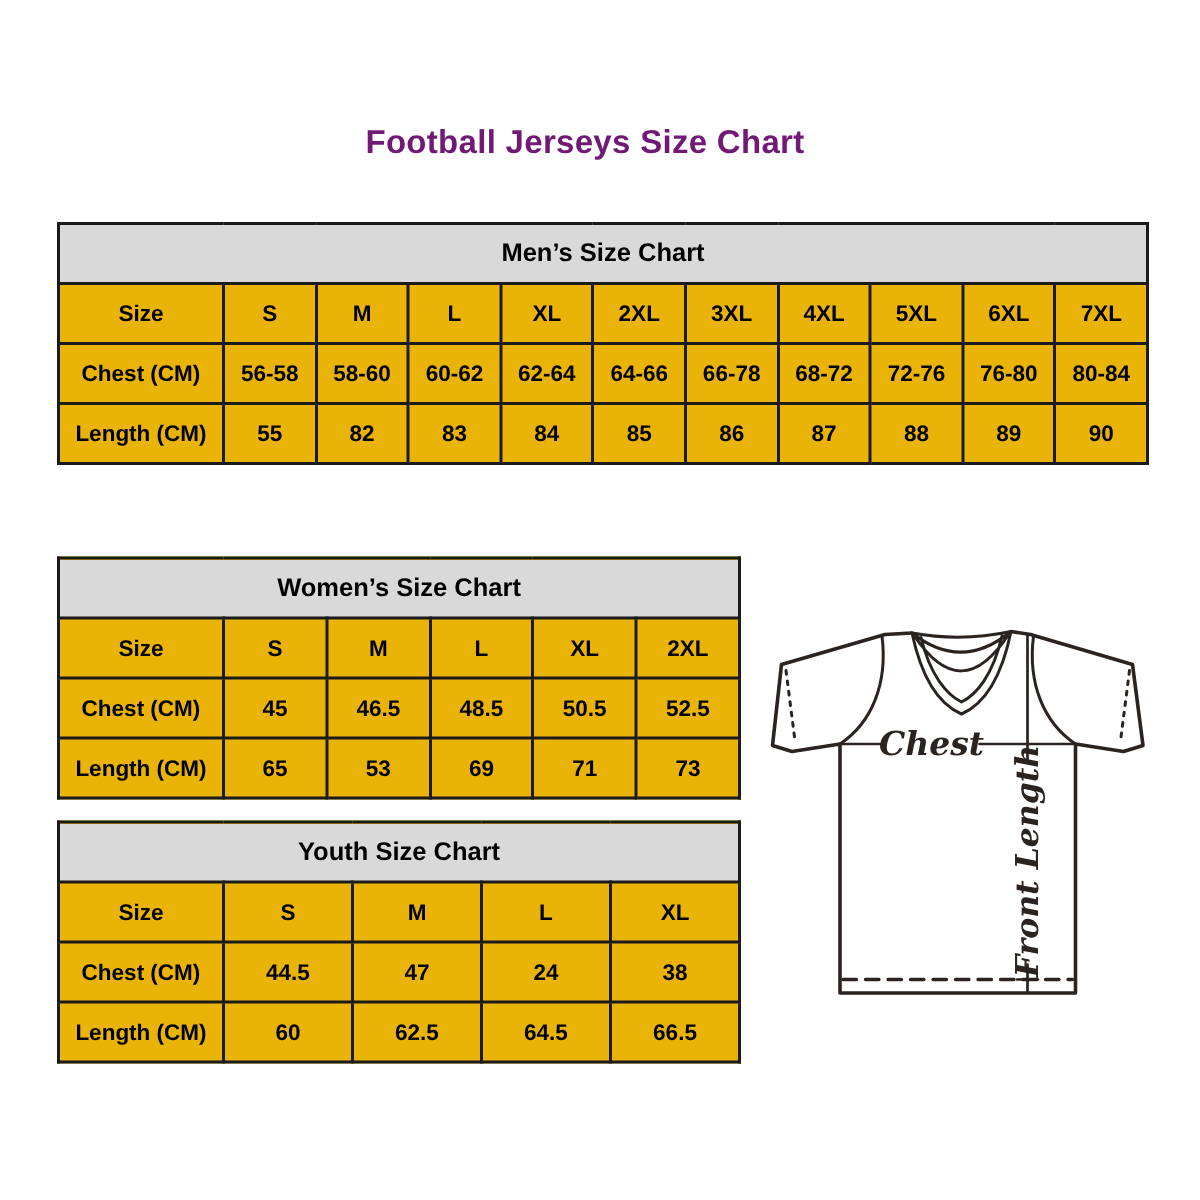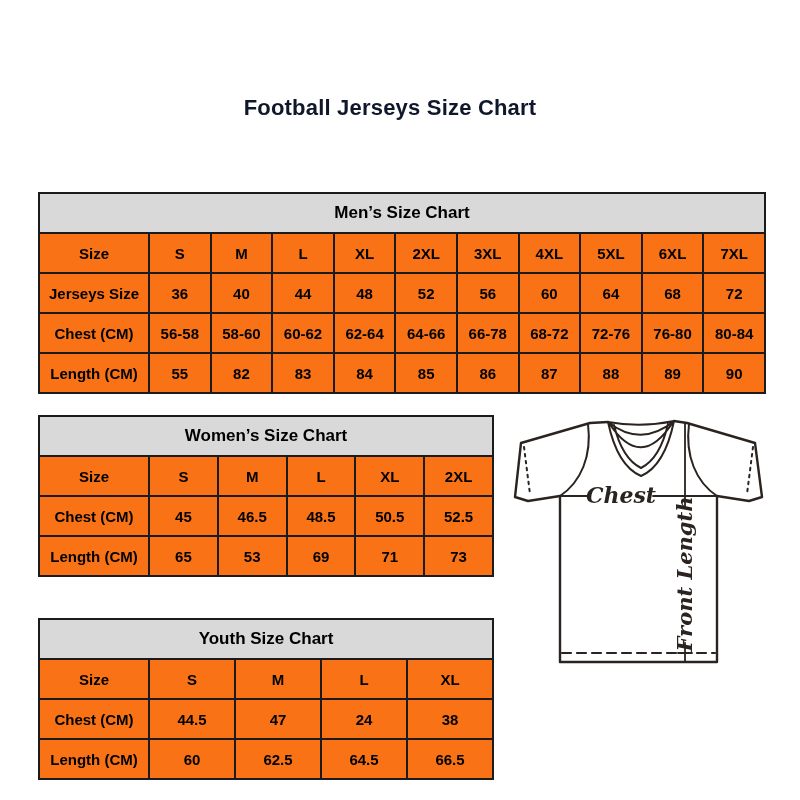--- a/index.html
+++ b/index.html
@@ -5,34 +5,33 @@
   html, body { margin: 0; padding: 0; }
   body {
     width: 800px; height: 800px;
     background: #ffffff;
     font-family: "Liberation Sans", sans-serif;
     position: relative;
     color: #000;
   }
   .page-title {
     position: absolute;
-    top: 95px; left: 38px; width: 704px;
+    top: 82px; left: 38px; width: 704px;
     margin: 0;
     text-align: center;
     font-size: 22px;
     font-weight: bold;
     letter-spacing: 0.2px;
-    color: #0f172a;
+    color: #701a75;
   }
   table.size-table {
     position: absolute;
     border-collapse: collapse;
     table-layout: fixed;
-    background: #f97316;
-    margin-top: 44px;
+    background: #eab308;
   }
   table.size-table th,
   table.size-table td {
     border: 2px solid var(--border-c, #1b1b1b);
     text-align: center;
     vertical-align: middle;
     font-weight: bold;
     padding: 0;
     overflow: hidden;
     white-space: nowrap;
@@ -41,21 +40,21 @@
     background: var(--header-bg, #d9d9d9);
     font-size: 17px;
     height: 38px;
   }
   table.size-table td {
     font-size: 15px;
     height: 38px;
   }
   #mens-table   { left: 38px; top: 148px; width: 726px; }
   #womens-table { left: 38px; top: 371px; width: 454px; }
-  #youth-table  { left: 38px; top: 574px; width: 454px; }
+  #youth-table  { left: 38px; top: 547px; width: 454px; }
   .jersey-diagram {
     position: absolute;
     left: 505px; top: 410px;
   }
 </style>
 </head>
 <body style="--header-bg: #d9d9d9; --border-c: #1b1b1b;">
 
 <h1 class="page-title">Football Jerseys Size Chart</h1>
 
@@ -86,33 +85,20 @@
         <td>L</td>
         <td>XL</td>
         <td>2XL</td>
         <td>3XL</td>
         <td>4XL</td>
         <td>5XL</td>
         <td>6XL</td>
         <td>7XL</td>
       </tr>
       <tr>
-        <td>Jerseys Size</td>
-        <td>36</td>
-        <td>40</td>
-        <td>44</td>
-        <td>48</td>
-        <td>52</td>
-        <td>56</td>
-        <td>60</td>
-        <td>64</td>
-        <td>68</td>
-        <td>72</td>
-      </tr>
-      <tr>
         <td>Chest (CM)</td>
         <td>56-58</td>
         <td>58-60</td>
         <td>60-62</td>
         <td>62-64</td>
         <td>64-66</td>
         <td>66-78</td>
         <td>68-72</td>
         <td>72-76</td>
         <td>76-80</td>

